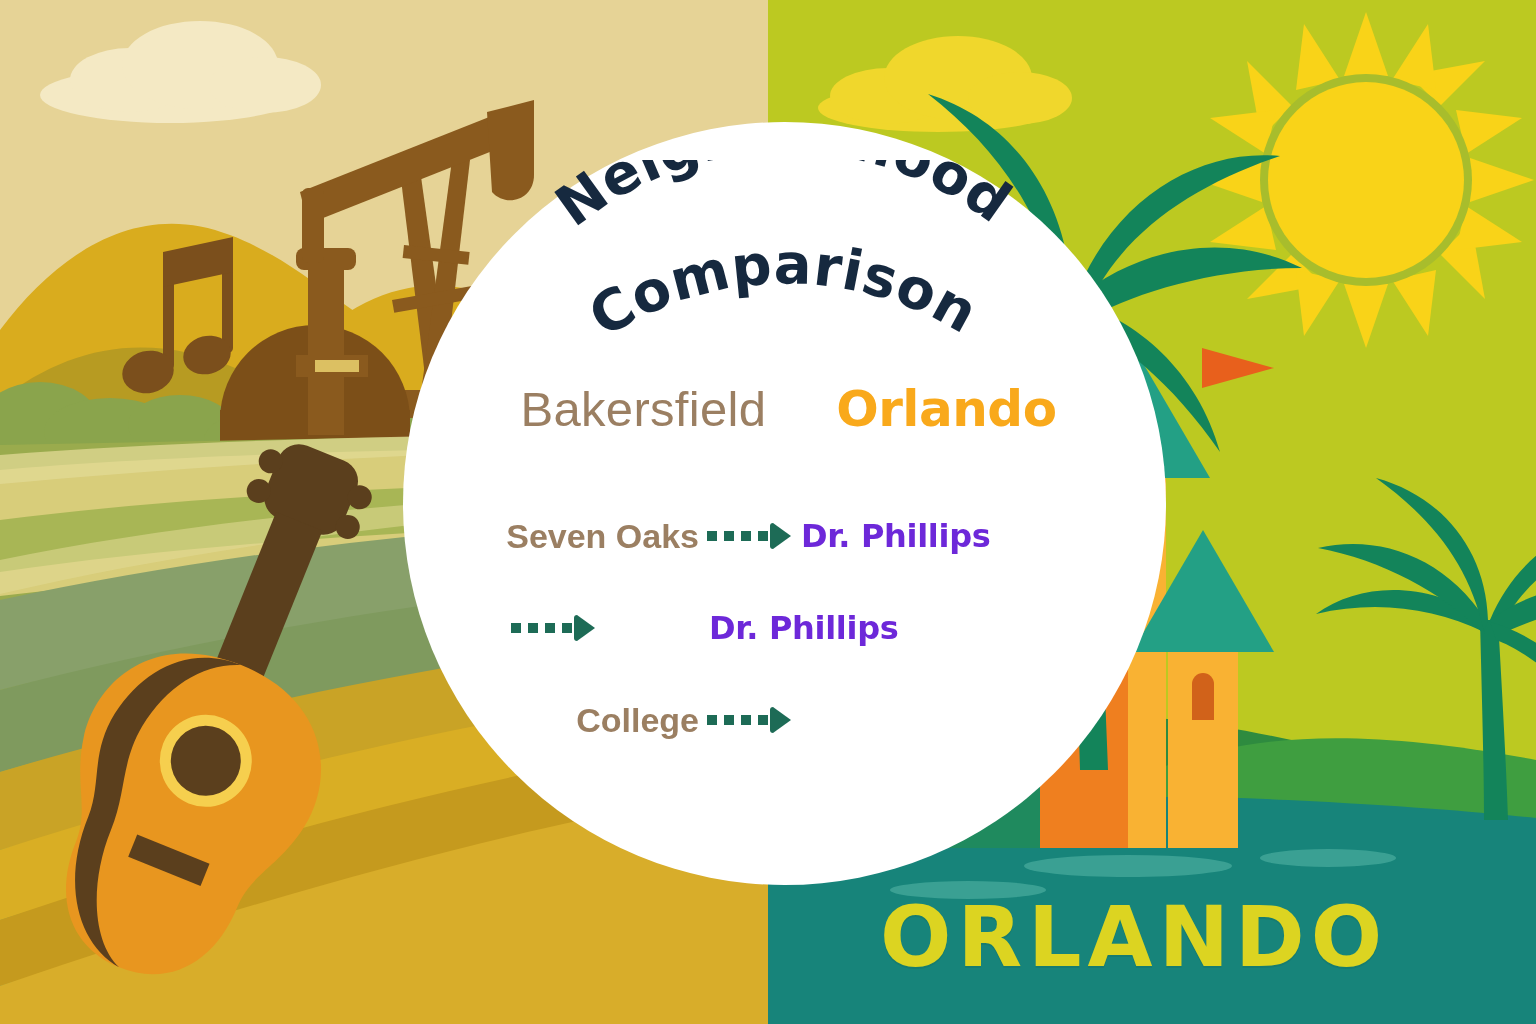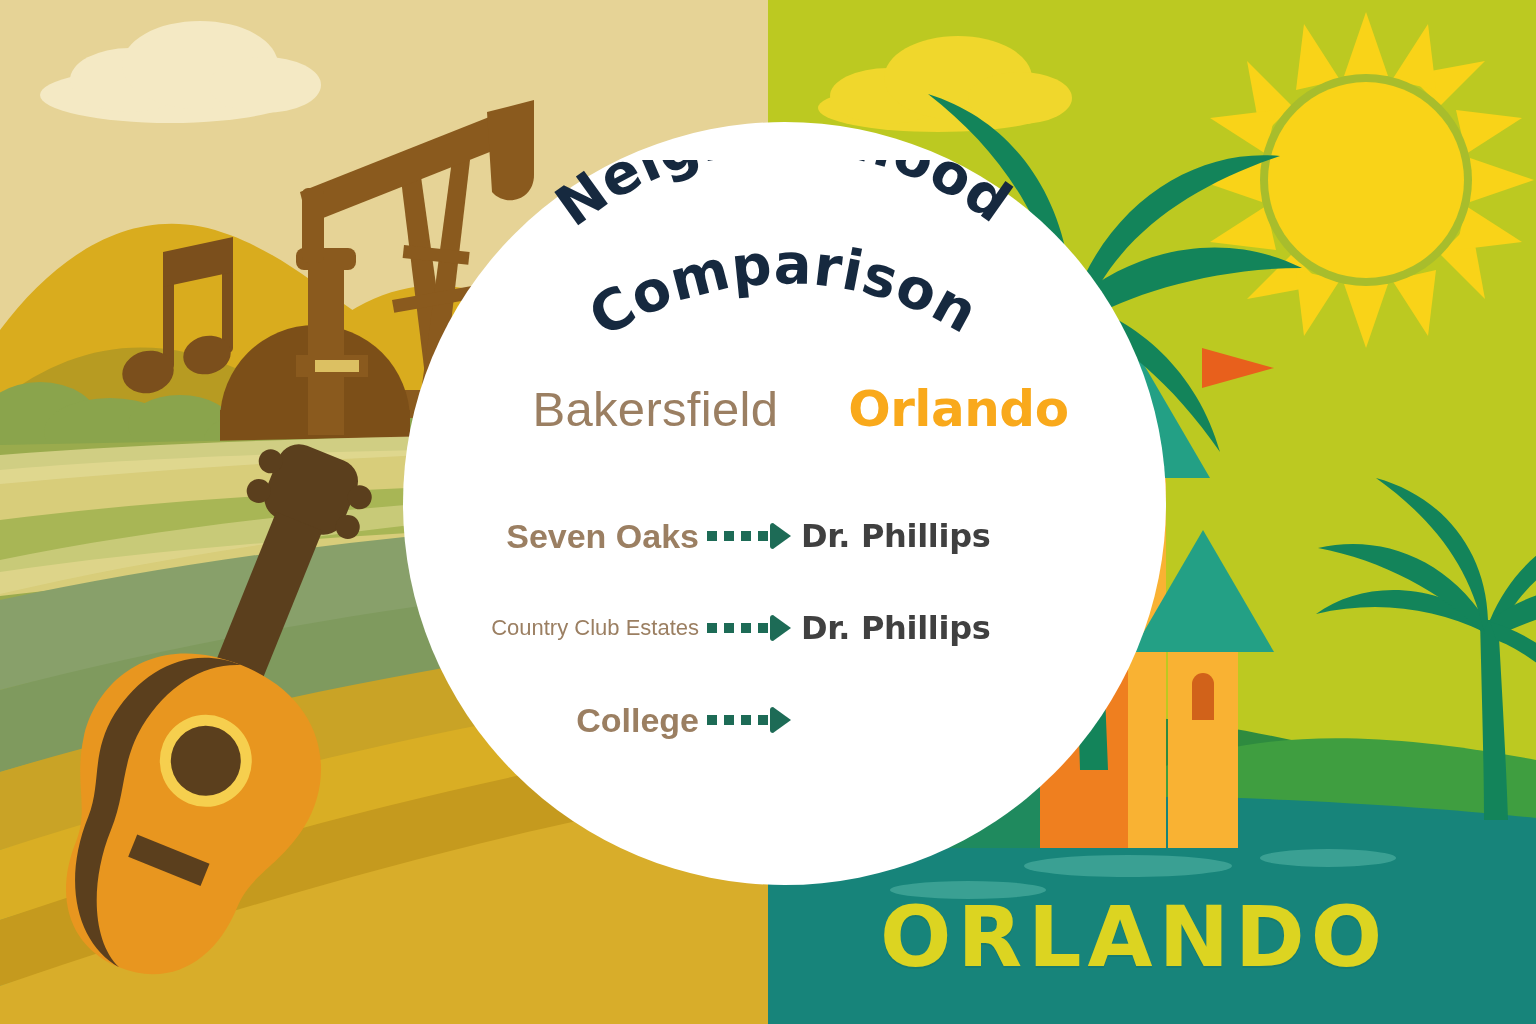--- a/index.html
+++ b/index.html
@@ -27,21 +27,21 @@
 
   
   #title-arc{position:absolute;left:0;top:38px;width:763px;height:230px;}
   #title-arc text{
     font-family:"DejaVu Sans",sans-serif;font-weight:700;
     fill:#16293f;letter-spacing:.5px;
   }
 
   
   #city-row{
-    position:absolute;top:258px;left:16px;width:763px;
+    position:absolute;top:258px;left:4px;width:763px;
     display:flex;align-items:baseline;justify-content:center;gap:70px;
   }
   #city-left{
     font-size:49px;color:#9b7f62;font-weight:400;
     font-family:"Liberation Sans",sans-serif;letter-spacing:.3px;
   }
   #city-right{
     font-size:50px;color:#f9a91b;font-weight:700;
     font-family:"DejaVu Sans",sans-serif;letter-spacing:-.5px;
   }
@@ -54,21 +54,21 @@
   }
   .cmp-left{
     text-align:right;color:#9b7f62;font-weight:400;
     font-family:"Liberation Sans",sans-serif;padding-right:4px;
     white-space:nowrap;
   }
   .cmp-left.sz-lg{font-size:34px;font-weight:bold;}
   .cmp-left.sz-sm{font-size:22px;}
   .cmp-arrow{display:flex;align-items:center;justify-content:center;}
   .cmp-right{
-    text-align:left;color:#404040;font-weight:700;font-size:32px;
+    text-align:left;color:#6d28d9;font-weight:700;font-size:32px;
     font-family:"DejaVu Sans",sans-serif;padding-left:6px;white-space:nowrap;
     letter-spacing:-.3px;
   }
 
   
   #orlando-word{
     position:absolute;left:880px;top:888px;
     font-family:"DejaVu Sans",sans-serif;font-weight:700;
     font-size:84px;color:#dcd421;letter-spacing:6px;
     text-shadow:0 2px 0 rgba(20,110,95,.35);
@@ -329,21 +329,20 @@
               <rect x="36" y="11" width="10" height="10"></rect>
               <rect x="53" y="11" width="10" height="10"></rect>
               <path d="M68 3 L86 16 L68 29 C 66 29, 65 28, 65 26 L65 6 C65 4, 66 3, 68 3 Z"></path>
             </g>
           </svg>
         </span>
         <span class="cmp-right">Dr. Phillips</span>
       </div>
 
       <div class="cmp-row">
-        <span class="cmp-left sz-sm">Country Club Estates</span>
         <span class="cmp-arrow">
           <svg width="88" height="32" viewBox="0 0 88 32">
             <g fill="#1d6b56">
               <rect x="2" y="11" width="10" height="10"></rect>
               <rect x="19" y="11" width="10" height="10"></rect>
               <rect x="36" y="11" width="10" height="10"></rect>
               <rect x="53" y="11" width="10" height="10"></rect>
               <path d="M68 3 L86 16 L68 29 C 66 29, 65 28, 65 26 L65 6 C65 4, 66 3, 68 3 Z"></path>
             </g>
           </svg>

